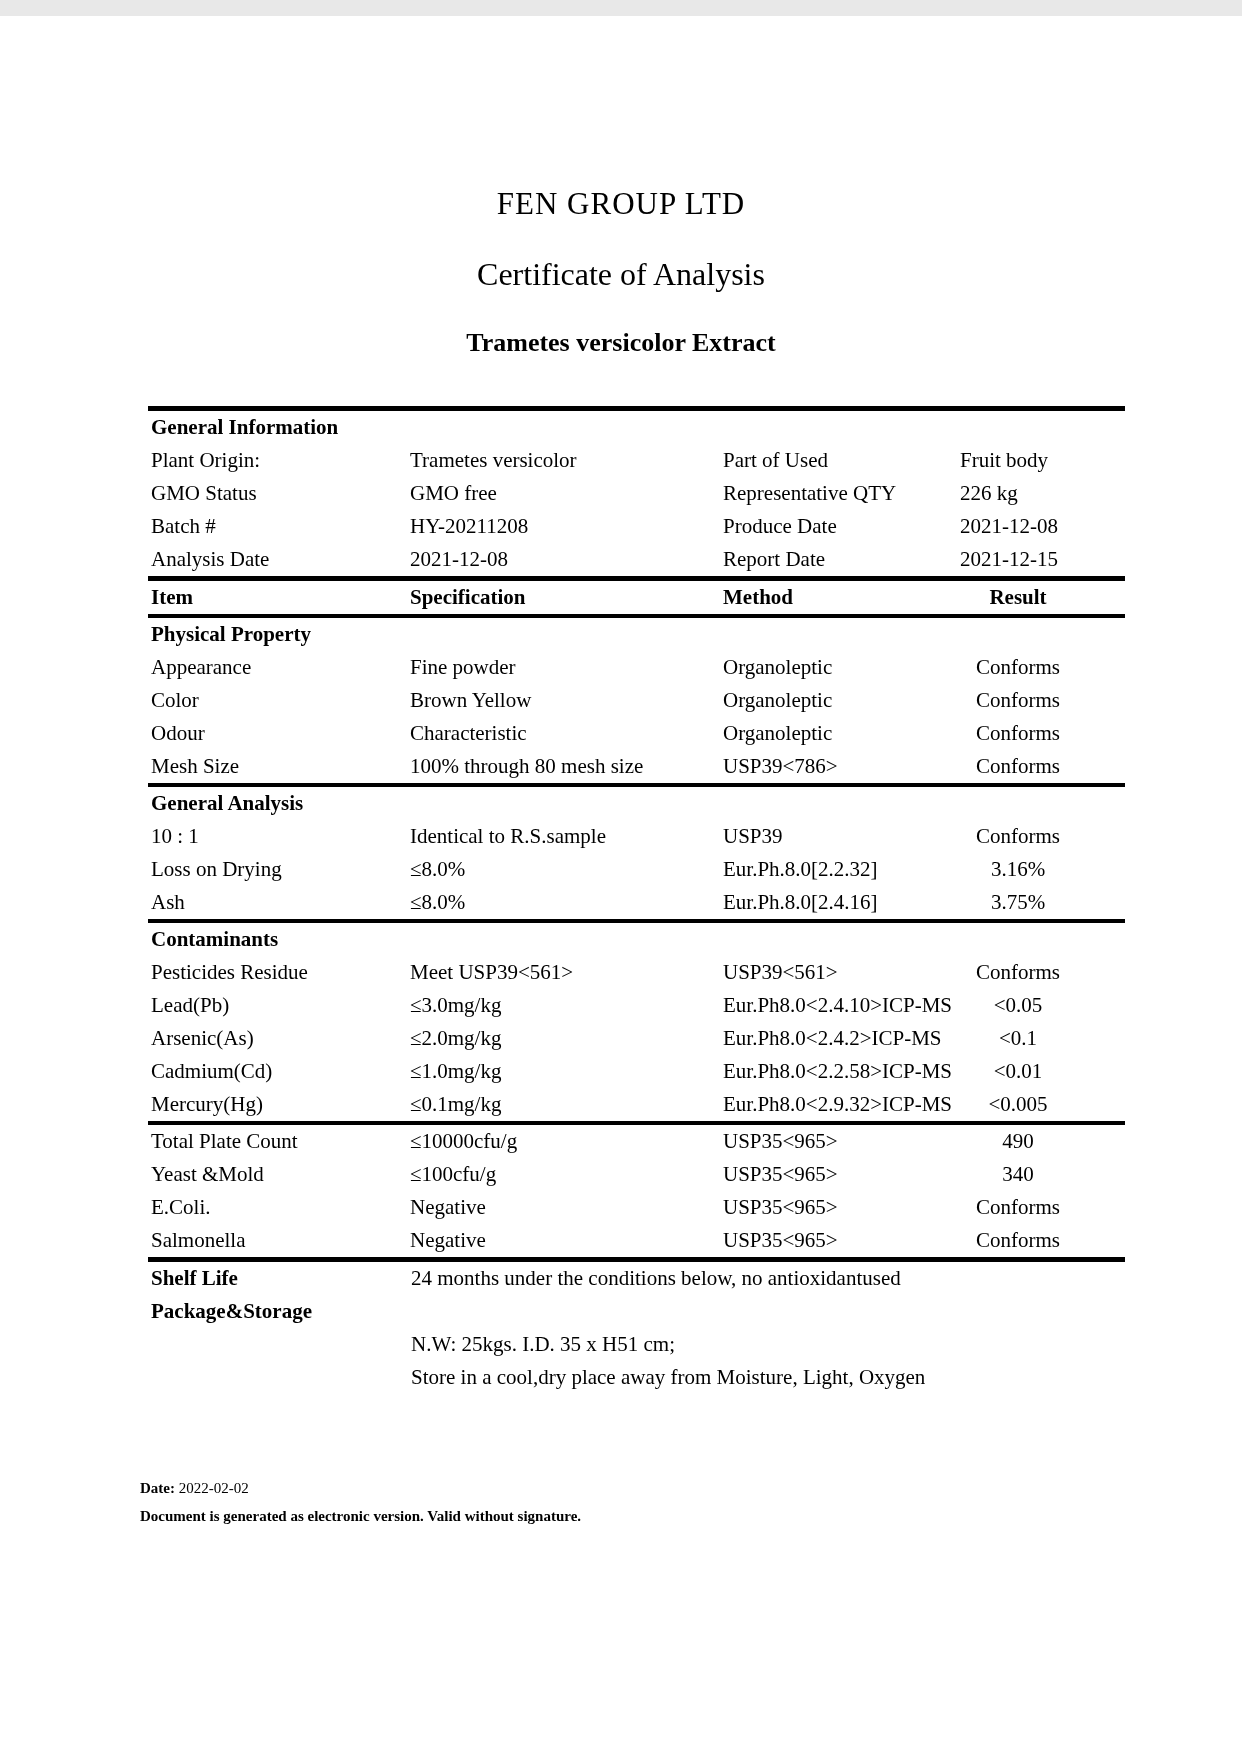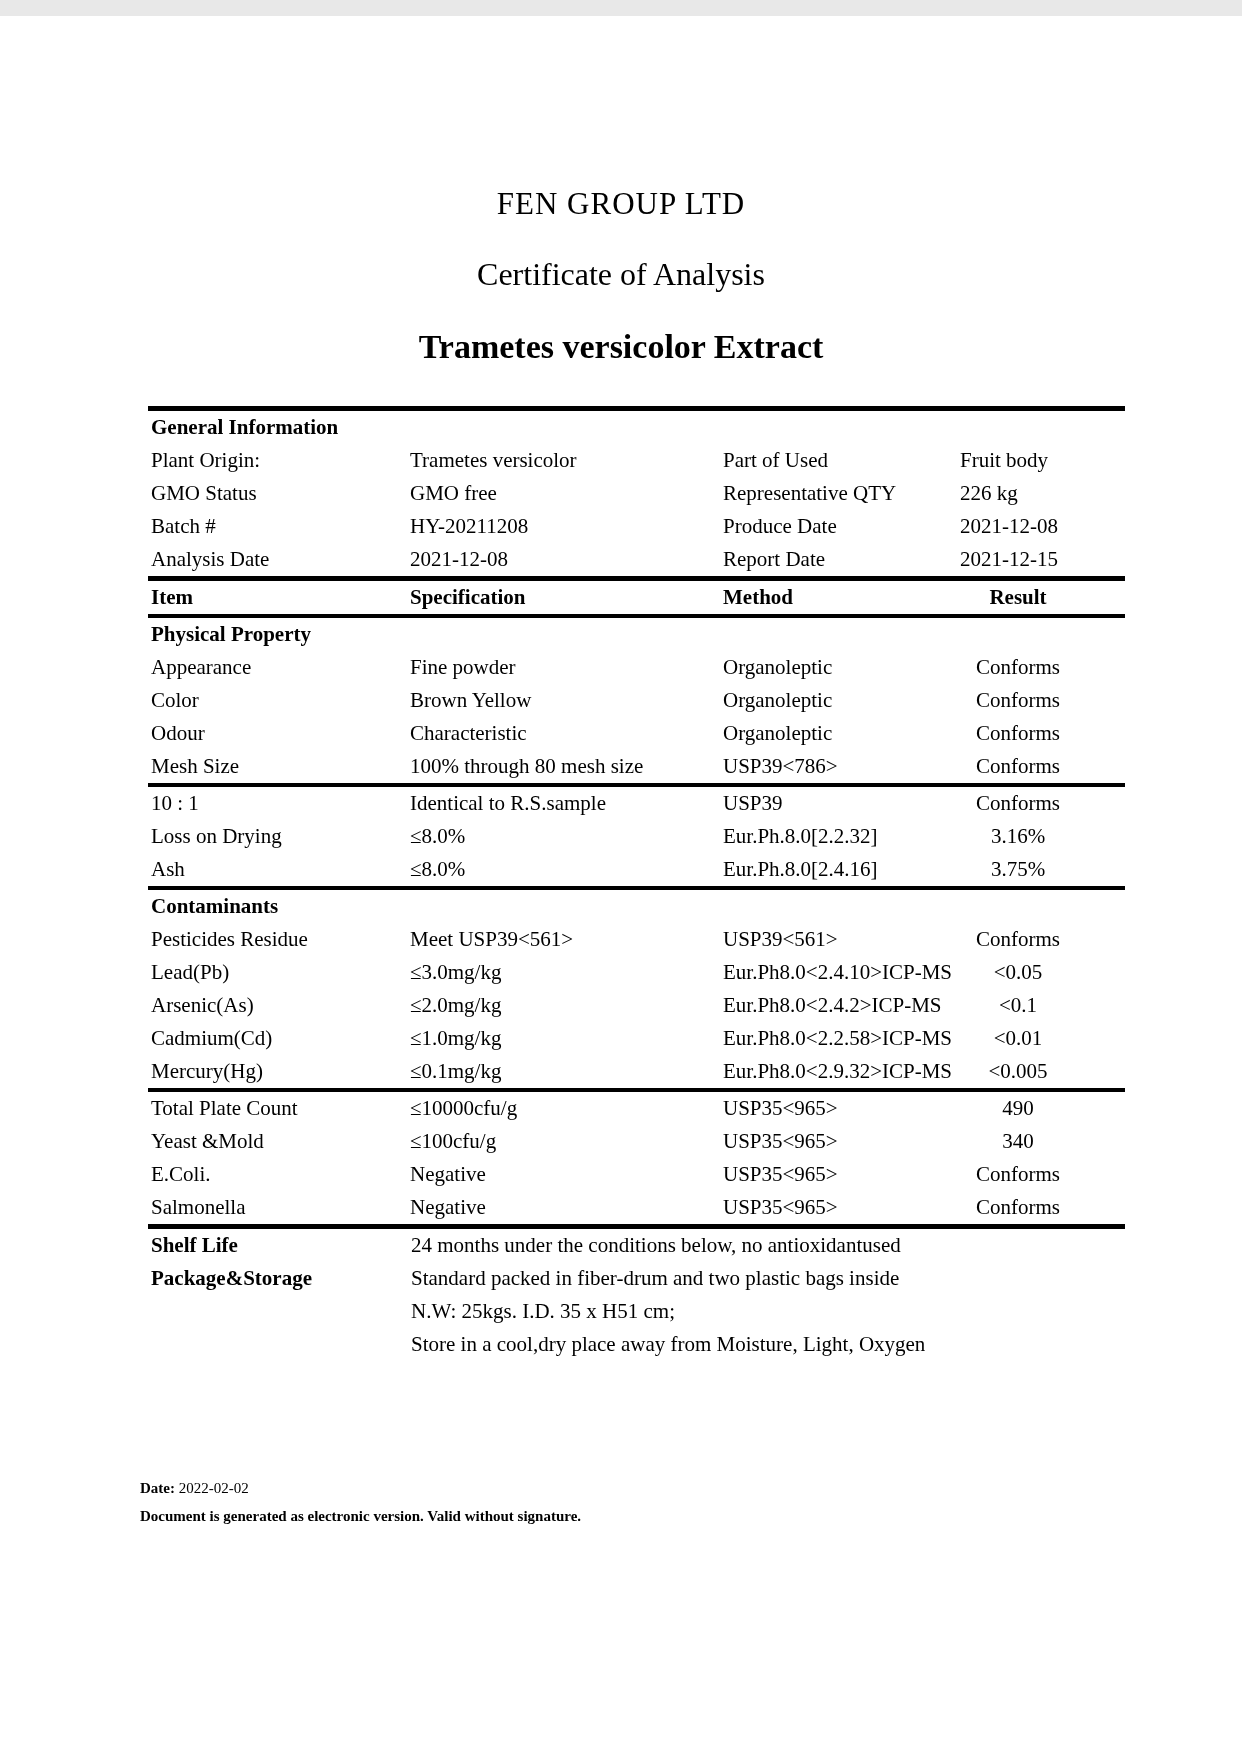--- a/index.html
+++ b/index.html
@@ -16,21 +16,21 @@
   .company{
     position:absolute;top:170px;left:0;width:1242px;
     text-align:center;font-size:31px;letter-spacing:1px;
   }
   .doc-title{
     position:absolute;top:240px;left:0;width:1242px;
     text-align:center;font-size:32px;font-weight:normal;
   }
   .doc-subtitle{
     position:absolute;top:312px;left:0;width:1242px;
-    text-align:center;font-size:34px;font-weight:bold;
+    text-align:center;font-size:26px;font-weight:bold;
   }
   .sheet{
     position:absolute;top:390px;left:148px;width:977px;
   }
   .rule{background:#000;width:100%;}
   .r5{height:5px;}
   .r4{height:4px;}
   .row{position:relative;height:33px;}
   .row span{
     position:absolute;top:0;line-height:33px;
@@ -125,20 +125,23 @@
           <span class="c4">Conforms</span>
         </div>
         <div class="row">
           <span class="c1">Mesh Size</span>
           <span class="c2">100% through 80 mesh size</span>
           <span class="c3">USP39&lt;786&gt;</span>
           <span class="c4">Conforms</span>
         </div>
         <div class="rule r4"></div>
         <div class="row">
+          <span class="c1 bold">General Analysis</span>
+        </div>
+        <div class="row">
           <span class="c1">10 : 1</span>
           <span class="c2">Identical to R.S.sample</span>
           <span class="c3">USP39</span>
           <span class="c4">Conforms</span>
         </div>
         <div class="row">
           <span class="c1">Loss on Drying</span>
           <span class="c2">≤8.0%</span>
           <span class="c3">Eur.Ph.8.0[2.2.32]</span>
           <span class="c4">3.16%</span>
@@ -212,21 +215,20 @@
 
     <div class="rule r5"></div>
 
     <div id="storage-rows">
         <div class="row">
           <span class="c1 bold">Shelf Life</span>
           <span class="cst">24 months under the conditions below, no antioxidantused</span>
         </div>
         <div class="row">
           <span class="c1 bold">Package&amp;Storage</span>
-          <span class="cst">Standard packed in fiber-drum and two plastic bags inside</span>
         </div>
         <div class="row">
           <span class="cst">N.W: 25kgs. I.D. 35 x H51 cm;</span>
         </div>
         <div class="row">
           <span class="cst">Store in a cool,dry place away from Moisture, Light, Oxygen</span>
         </div>
       </div>
   </div>
 

